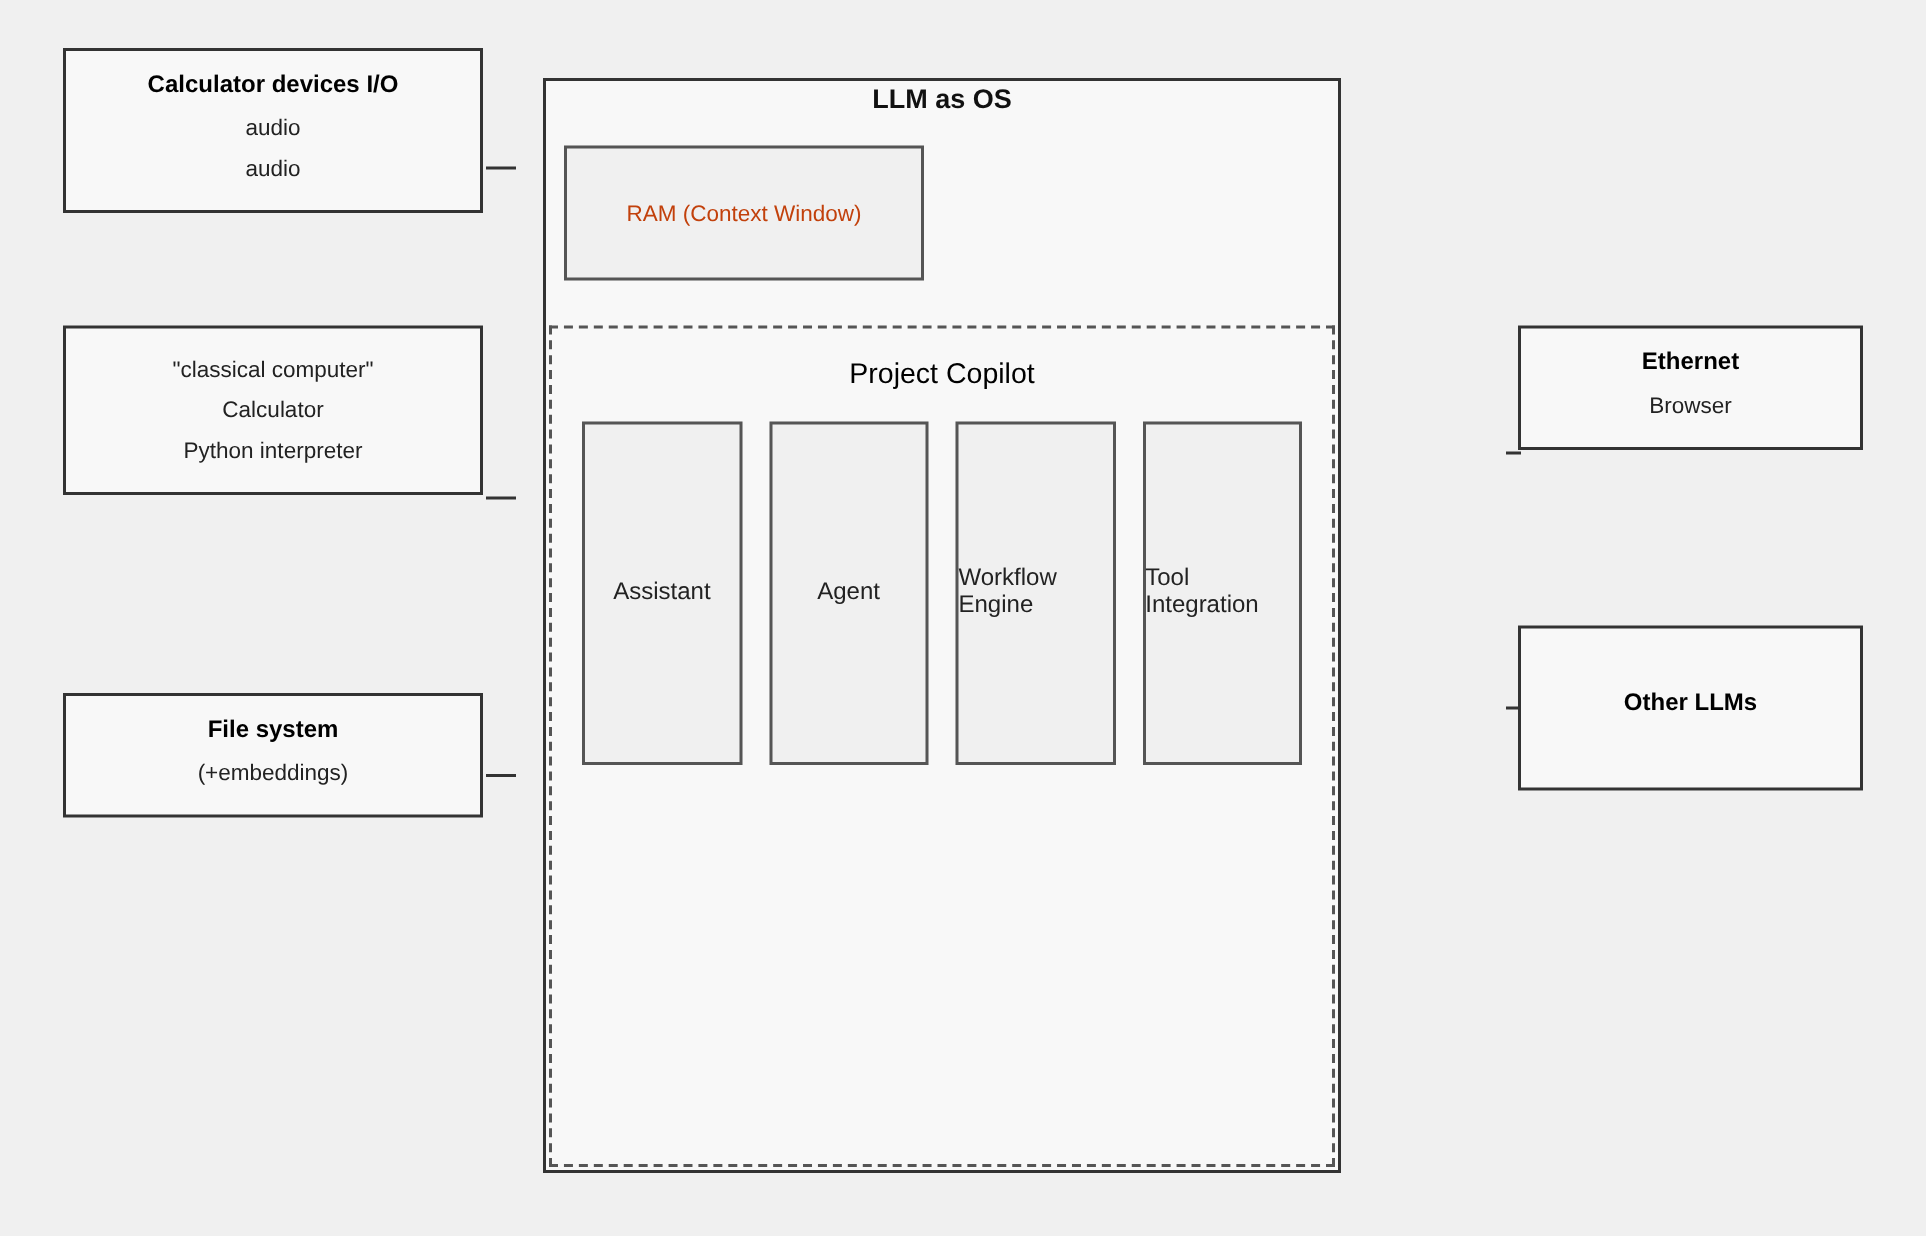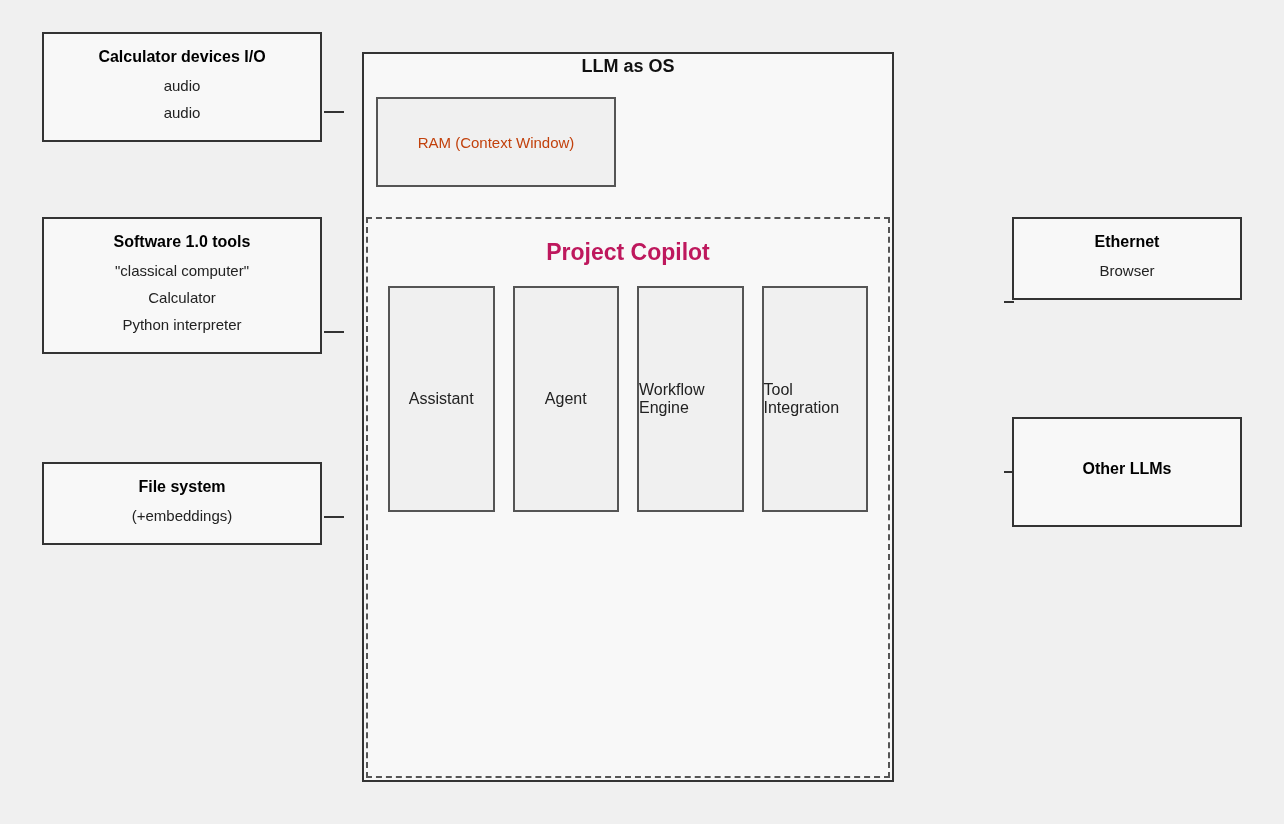--- a/index.html
+++ b/index.html
@@ -111,25 +111,25 @@
     
     .copilot-box {
       border: 2.5px dashed #555;
       padding: 20px;
       flex: 1;
       display: flex;
       flex-direction: column;
     }
 
     .copilot-title {
-      font-weight: bold;
-      font-size: 23px;
+      font-weight: normal;
+      font-size: 19px;
       text-align: center;
       margin-bottom: 20px;
-      color: #be185d;
+      color: #000000;
     }
 
     .copilot-grid {
       display: grid;
       grid-template-columns: 1fr 1fr 1fr 1fr;
       grid-template-rows: 1fr 1fr;
       gap: 18px;
       flex: 1;
     }
 
@@ -204,21 +204,20 @@
     <line x1="962" y1="450" x2="972" y2="450" stroke="#333" stroke-width="2"></line>
   </svg>
 
   <div class="peripheral-box">
     <div class="box-title">Calculator devices I/O</div>
     <div class="box-item">audio</div>
     <div class="box-item">audio</div>
   </div>
 
   <div class="software-box">
-    <div class="box-title">Software 1.0 tools</div>
     <div class="box-item">"classical computer"</div>
     <div class="box-item">Calculator</div>
     <div class="box-item">Python interpreter</div>
   </div>
 
   <div class="filesystem-box">
     <div class="box-title">File system</div>
     <div class="box-item">(+embeddings)</div>
   </div>
 

